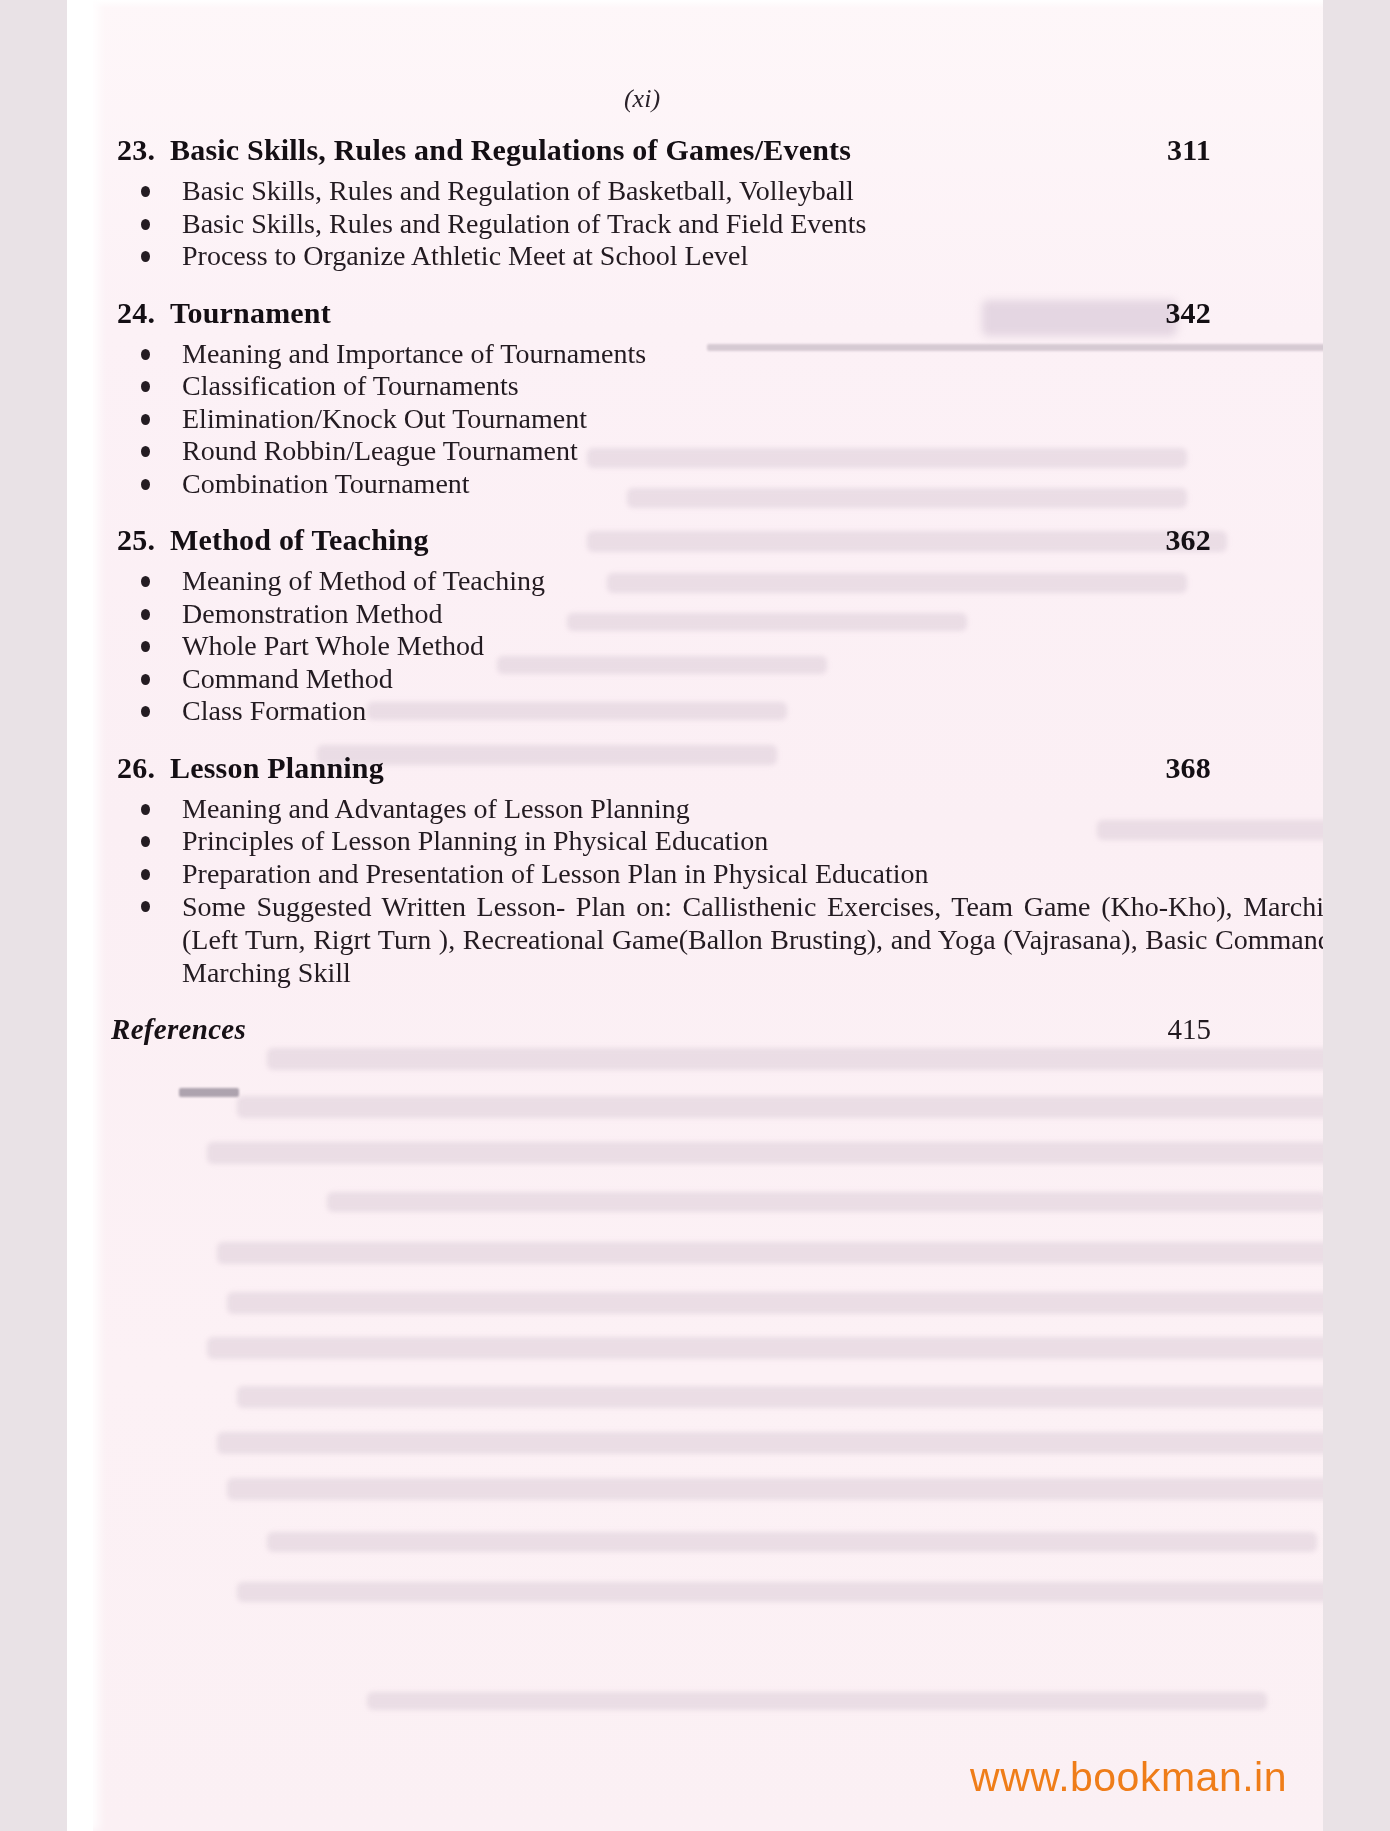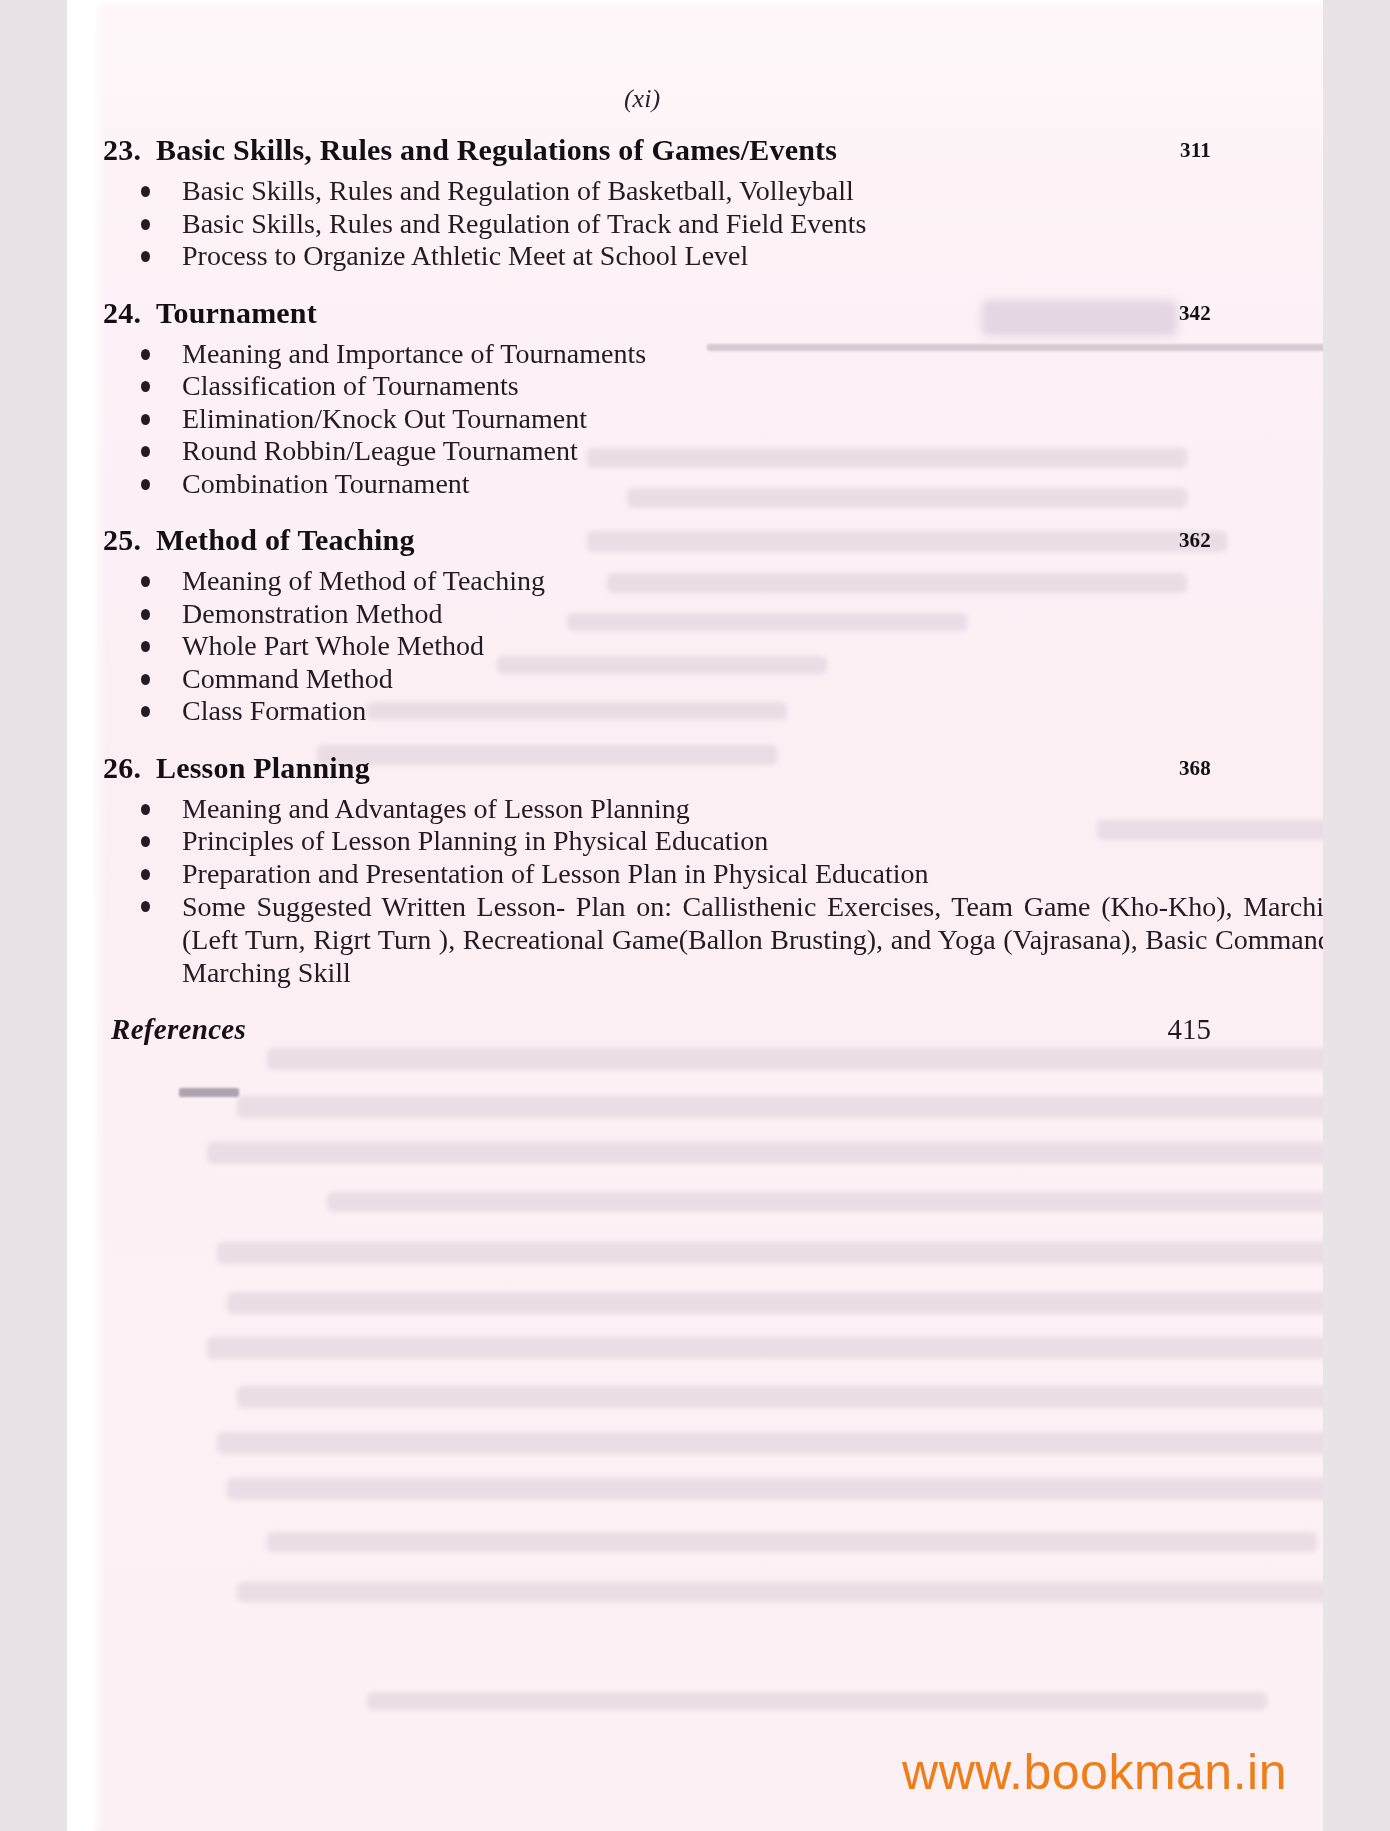--- a/index.html
+++ b/index.html
@@ -42,38 +42,38 @@
 
   .toc { padding: 0 0 0 0; }
 
   .section { margin-top: 20px; position: relative; }
   .section.first { margin-top: 14px; }
 
   .heading-row {
     position: relative;
     display: flex;
     align-items: flex-start;
-    padding-left: 36px;
+    padding-left: 50px;
     padding-right: 100px;
     font-weight: 700;
     font-size: 30px;
     line-height: 40px;
     color: #140f14;
     letter-spacing: 0.2px;
   }
   .sec-num { width: 53px; flex: none; }
   .sec-title { flex: 1; }
   .sec-page {
     position: absolute;
     right: 112px;
     top: 0;
     width: 90px;
     text-align: right;
     font-weight: 700;
-    font-size: 21px;
+    font-size: 30px;
     line-height: 40px;
   }
 
   .items { margin-top: 5px; }
   .item {
     position: relative;
     padding-left: 115px;
     font-size: 28px;
     line-height: 32.5px;
     color: #231b21;
@@ -117,21 +117,21 @@
     font-weight: 400;
     font-size: 29px;
   }
 
   .watermark {
     position: absolute;
     right: 36px;
     bottom: 30px;
     z-index: 4;
     font-family: "Liberation Sans", "DejaVu Sans", sans-serif;
-    font-size: 50px;
+    font-size: 41px;
     letter-spacing: 0.5px;
     color: #ef7d19;
   }
 
   
   .ghost {
     position: absolute;
     z-index: 1;
     background: rgba(186, 168, 186, 0.26);
     filter: blur(2.5px);

